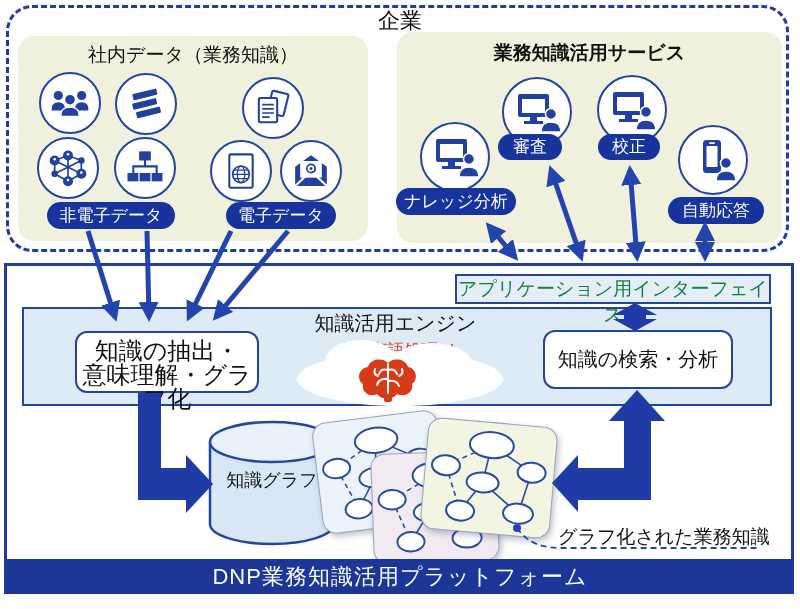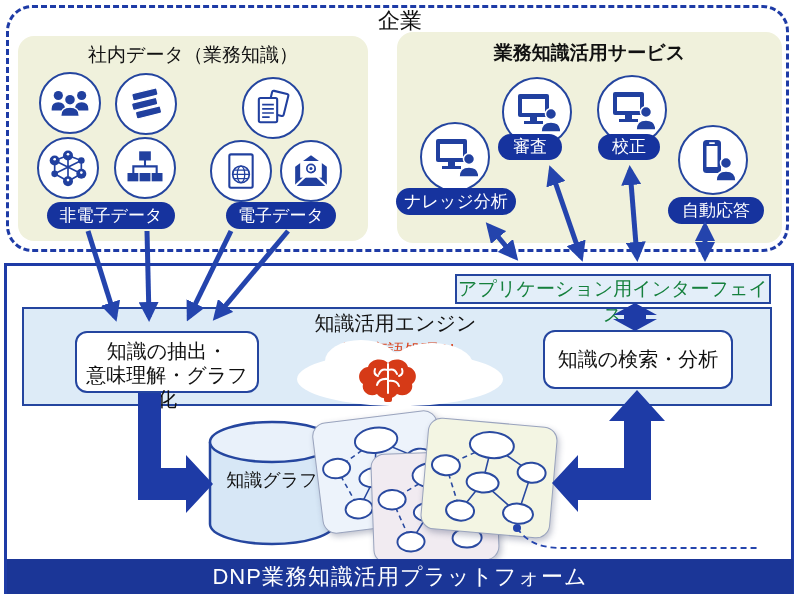--- a/index.html
+++ b/index.html
@@ -30,21 +30,21 @@
   
   .engine-band{left:22px;top:307px;width:750px;height:99px;background:#ddebf7;border:2px solid #24459f;}
   .engine-title{left:303px;top:310px;width:185px;text-align:center;font-size:20px;color:#111;}
   .nlp-label{left:308px;top:339px;width:175px;text-align:center;font-size:17px;color:#d8431f;}
   .cloud{left:297px;top:352px;width:206px;height:54px;background:#fff;border-radius:50%;}
   .cloud:before{content:"";position:absolute;left:28px;top:-12px;width:72px;height:42px;background:#fff;border-radius:50%;}
   .cloud:after{content:"";position:absolute;right:30px;top:-9px;width:82px;height:44px;background:#fff;border-radius:50%;}
   
   .app-box{left:455px;top:274px;width:316px;height:30px;background:#e3eef9;border:2px solid #24459f;text-align:center;font-size:19px;line-height:26px;color:#15803d;}
   .round-box{background:#fff;border:2.5px solid #24459f;border-radius:12px;color:#111;text-align:center;}
-  .extract-box{left:75px;top:331px;width:184px;height:62px;font-size:20px;line-height:24px;padding-top:6px;}
+  .extract-box{left:75px;top:331px;width:184px;height:62px;font-size:24px;line-height:24px;padding-top:6px;}
   .search-box{left:543px;top:330px;width:190px;height:59px;font-size:20px;line-height:54px;}
   
   .cyl{left:208px;top:420px;width:128px;height:128px;}
   .cyl-label{left:208px;top:468px;width:128px;text-align:center;font-size:18px;color:#111;}
   
   .card{width:126px;height:112px;border:1.5px solid #99a3bd;border-radius:14px;box-shadow:2px 3px 6px rgba(40,50,90,.3);}
   .card1{left:317px;top:416px;background:#edf3fb;transform:rotate(-7deg);}
   .card2{left:372px;top:452px;height:110px;background:#f1ebf1;transform:rotate(-2deg);}
   .card3{left:424px;top:422px;width:130px;background:#f3f5e3;transform:rotate(5deg);}
   .arrow-layer{left:0;top:0;width:800px;height:609px;pointer-events:none;}
@@ -268,16 +268,17 @@
     <path d="M635,303 L657,315 L646,315 L646,319 L657,319 L635,331 L613,319 L624,319 L624,315 L613,315 Z" fill="#1e3ba6"></path>
 
     <path d="M138,393 L161,393 L161,468 L186,468 L186,455 L213,484 L186,513 L186,500 L138,500 Z" fill="#1e3ba6"></path>
 
     <path d="M637,390 L665,421 L651,421 L651,500 L578,500 L578,512 L552,483 L578,455 L578,468 L624,468 L624,421 L609,421 Z" fill="#1e3ba6"></path>
 
     <circle cx="517" cy="528" r="4" fill="#2444ad"></circle>
     <path d="M517,528 C528,544 544,548 562,548 L757,548" stroke="#2444ad" stroke-width="1.8" stroke-dasharray="6 4" fill="none"></path>
   </svg>
 
+  <div class="abs graphed-label">グラフ化された業務知識</div>
 
   <div class="abs footer-bar">DNP業務知識活用プラットフォーム</div>
 
 </div>
 
 </body></html>

